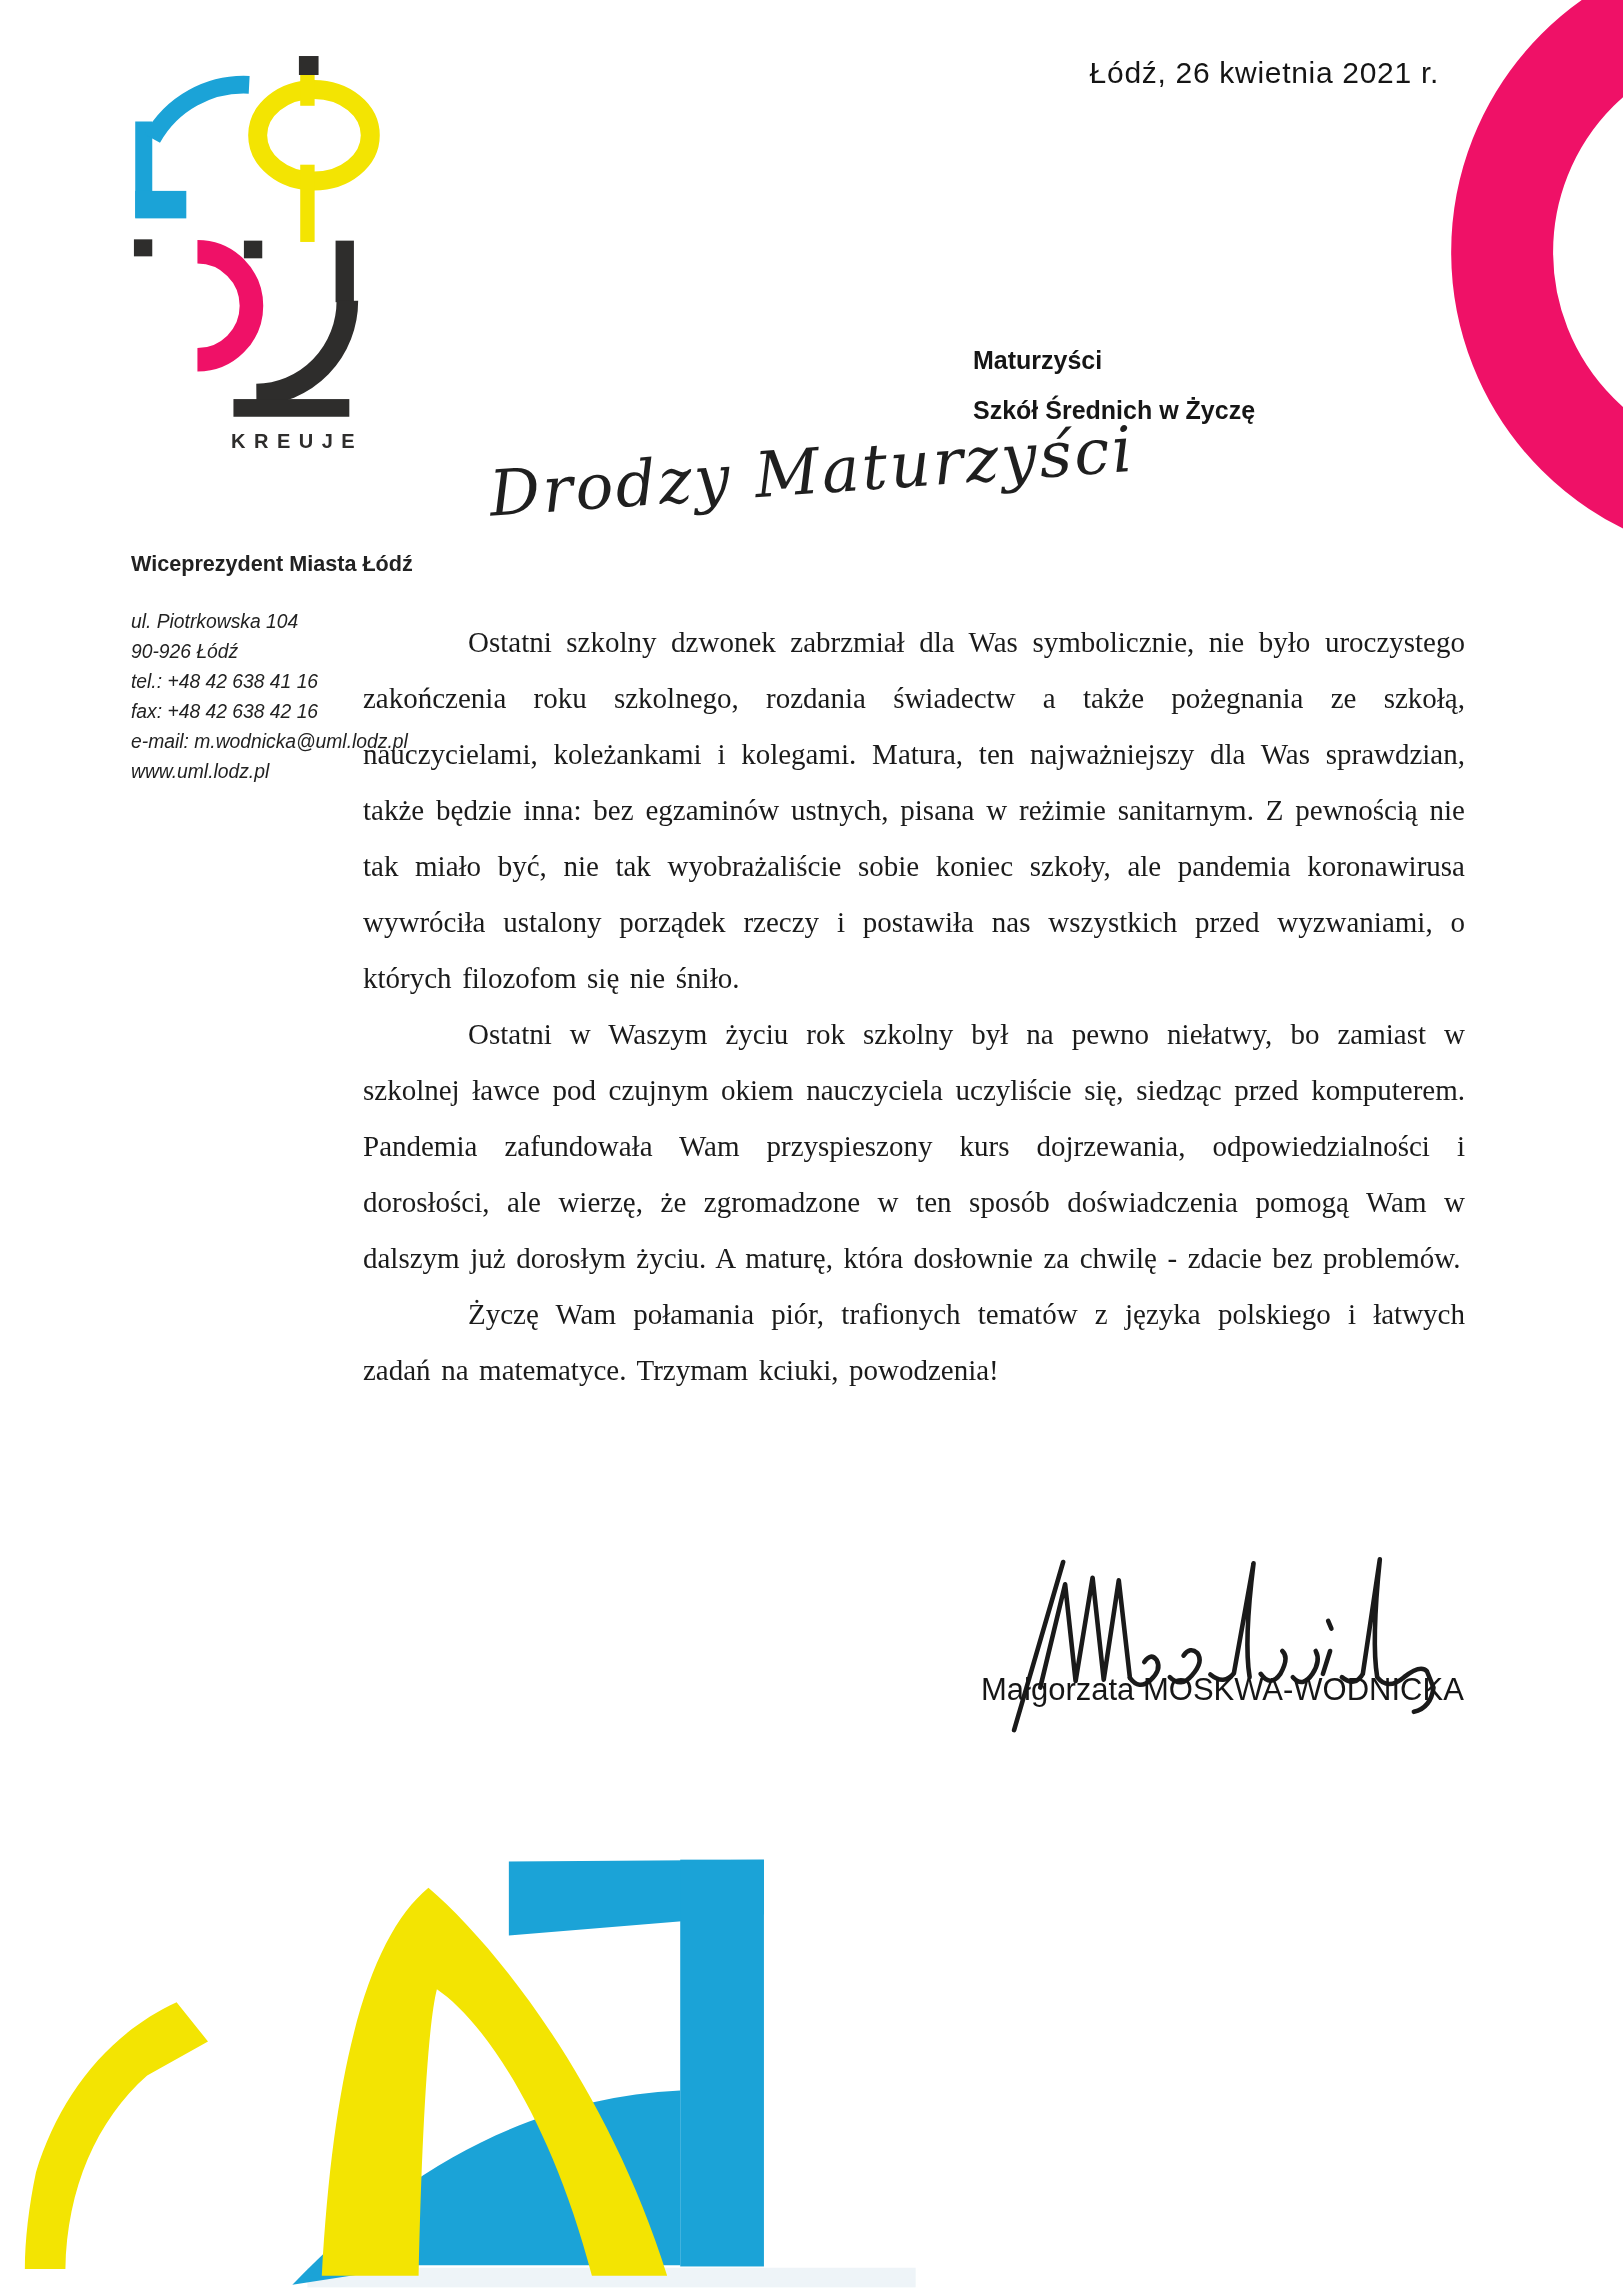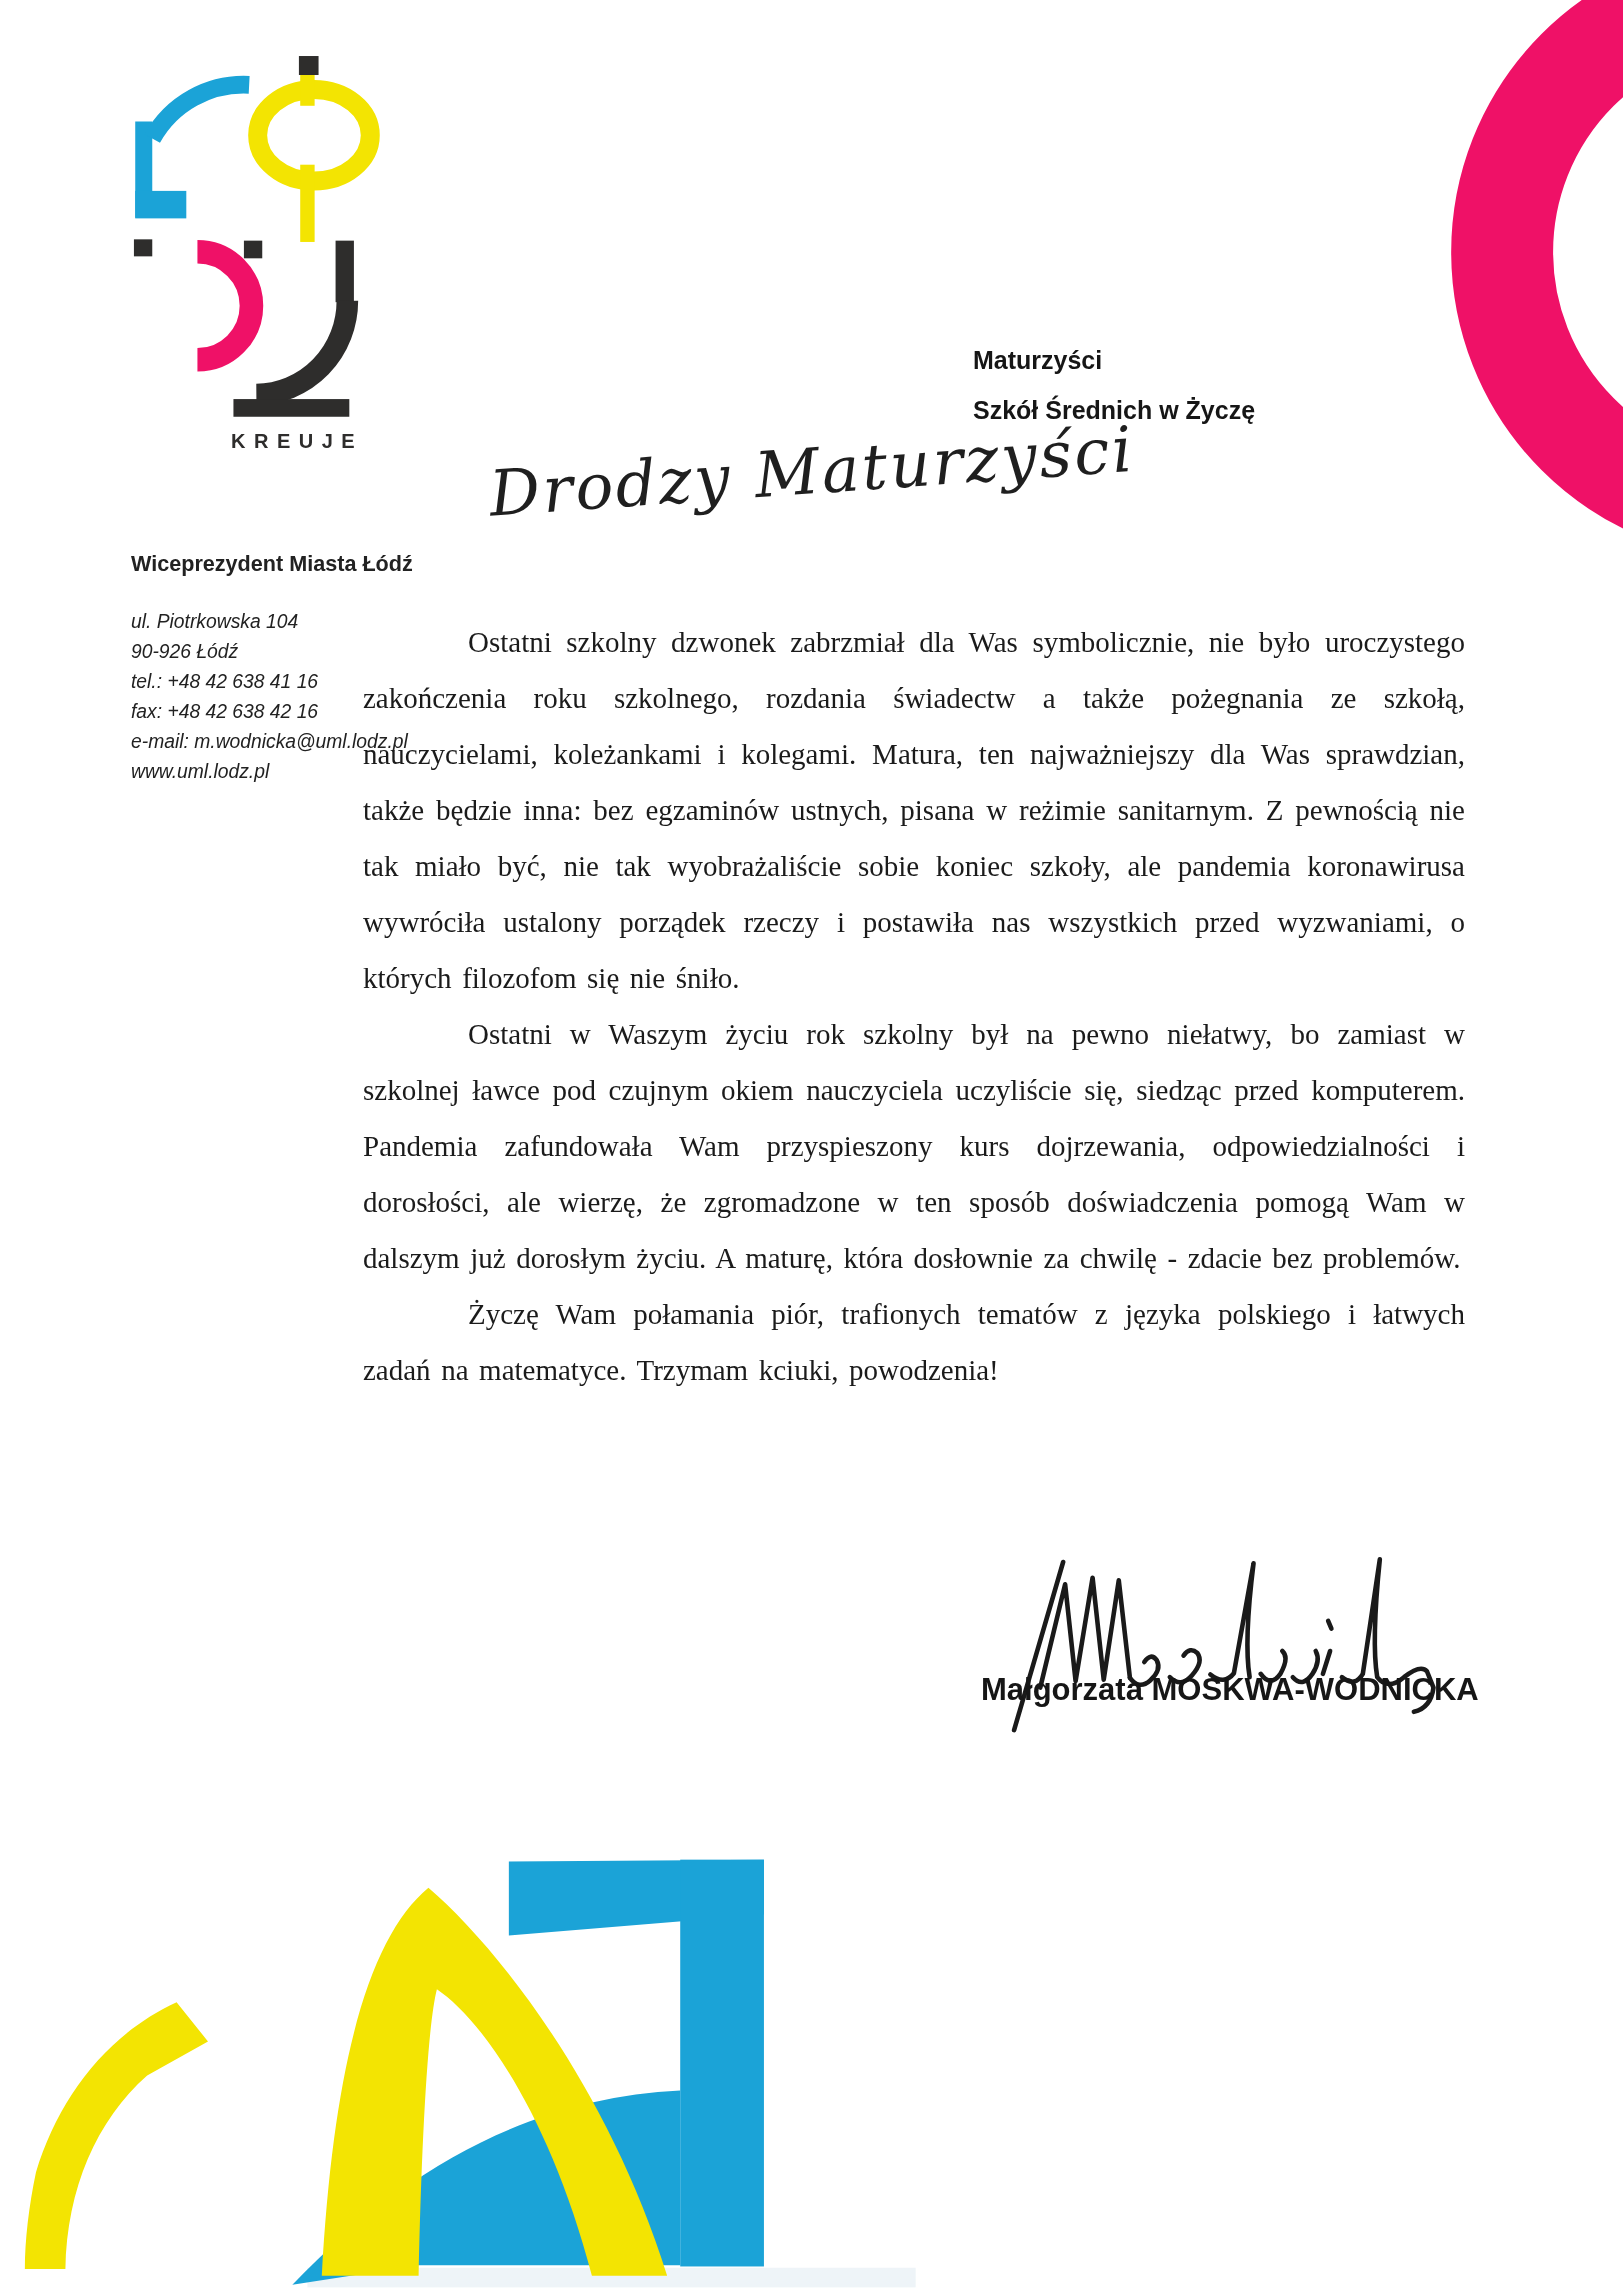--- a/index.html
+++ b/index.html
@@ -67,31 +67,32 @@
     text-indent:105px;
     word-spacing:3.3px;
     color:#1b1b1b;
     font-family:Liberation Serif, serif;
   }
   
   .signature-svg{left:1001px;top:1524px;}
   .signature-name{
     left:981px;top:1672px;width:458px;
     text-align:center;
-    font-size:31px;font-weight:bold;color:#161616;
+    font-size:31px;font-weight:normal;color:#161616;
     white-space:nowrap;
   }
   .bottom-art{left:0;top:1819px;}
   .crescent-svg{left:1427px;top:0;}
 </style>
 </head>
 <body>
 
 <div class="page">
 
+  <div class="abs date-line">Łódź, 26 kwietnia 2021 r.</div>
 
   <svg class="abs crescent-svg" width="196" height="589" viewBox="2181 0 300 900">
     <circle cx="2690" cy="385" r="394" fill="none" stroke="var(--magenta)" stroke-width="156"></circle>
   </svg>
 
   <svg class="abs logo-svg" width="275" height="419" viewBox="170 60 420 640">
 
     <rect x="207" y="186" width="26" height="147" fill="var(--cyan)"></rect>
     <rect x="207" y="292" width="78" height="42" fill="var(--cyan)"></rect>
     <path d="M 233 212 A 160 160 0 0 1 381 130" fill="none" stroke="var(--cyan)" stroke-width="27"></path>

